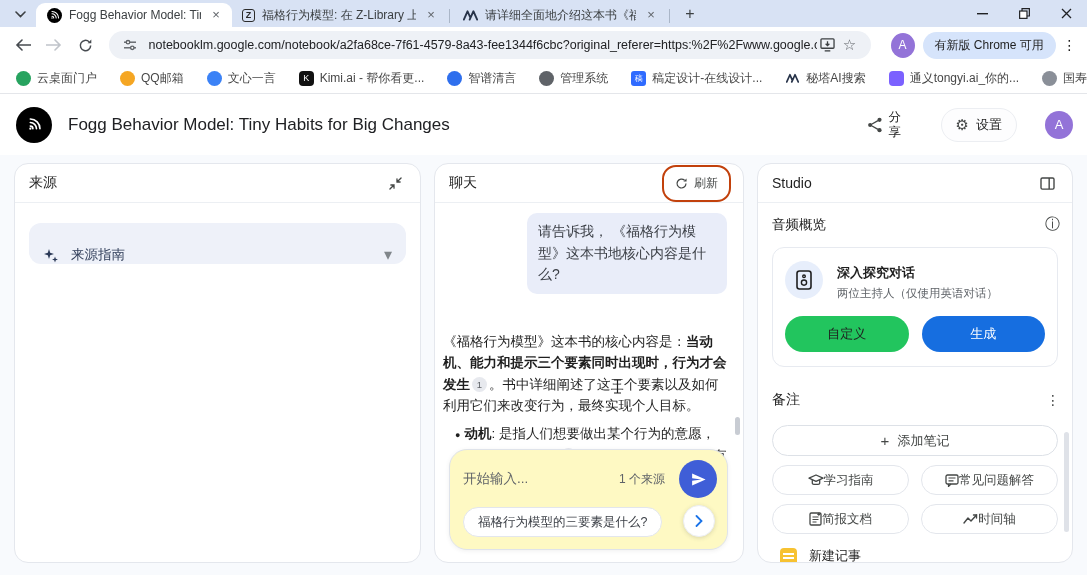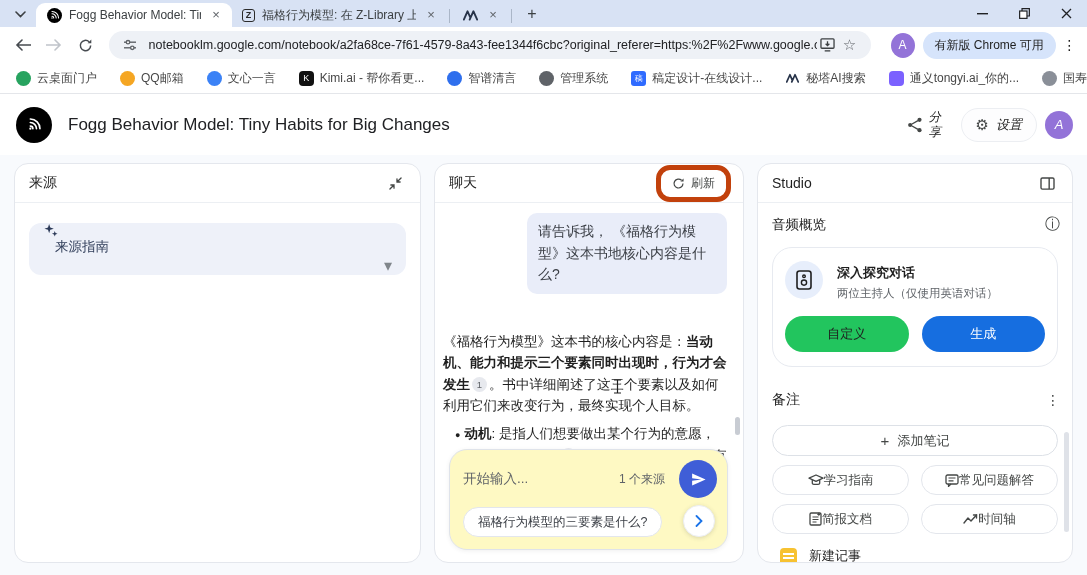--- a/index.html
+++ b/index.html
@@ -39,42 +39,42 @@
   .i-cloud{background:#27a35f;} .i-qq{background:#f5a623;} .i-wenxin{background:#3b82f6;}
   .i-kimi{background:#111;border-radius:4px;font-size:9px;} .i-zhipu{background:#2f6fed;}
   .i-admin{background:#5f6368;} .i-gaoding{background:#2f6bff;border-radius:3px;font-size:8px;}
   .i-metaso{background:transparent;} .i-tongyi{background:#7b61ff;border-radius:4px;} .i-guoshou{background:#8a8f98;}
   .bm-divider { width:1px; height:16px; background:#dadce0; }
 
   
   .app-header { position:absolute; left:0; top:94px; width:1087px; height:61px; background:#fff; display:flex; align-items:center; padding:0 14px; }
   .nblm-logo { width:36px; height:36px; border-radius:50%; background:#000; display:flex; align-items:center; justify-content:center; flex:0 0 auto; margin-left:2px; }
   .app-title { font-size:17px; color:#202124; margin-left:16px; }
-  .hdr-right { margin-left:auto; display:flex; align-items:center; gap:8px;font-style:italic; }
+  .hdr-right { margin-left:auto; display:flex; align-items:center; gap:28px; }
   .share-btn { display:flex; align-items:center; gap:6px; padding:4px 10px; border-radius:16px; cursor:pointer; color:#444746; }
   .share-label { width:14px; font-size:12.5px; line-height:1.2; word-break:break-all; color:#1f1f1f; }
   .settings-btn { display:flex; align-items:center; gap:7px; height:34px; padding:0 14px; border:1px solid #eceef2; border-radius:17px; font-size:13px; color:#1f1f1f; cursor:pointer; background:#fdfdfe; }
   .gear-glyph { font-size:15px; color:#444746; }
   .hdr-avatar { width:28px; height:28px; border-radius:50%; background:#9373d8; color:#fff; font-size:13px; display:flex; align-items:center; justify-content:center; cursor:pointer; }
 
   
   .main { position:absolute; left:0; top:155px; width:1087px; height:420px; background:#f8fafd; }
   .panel { position:absolute; top:8px; background:#fff; border:1px solid #e4e7ed; border-radius:14px; overflow:hidden; height:400px; }
   .panel-hd { height:39px; display:flex; align-items:center; padding:0 12px 0 14px; border-bottom:1px solid #eceff3; }
   .panel-title { font-size:14px; color:#1f1f1f; }
   .hd-sp { margin-left:auto; }
   .icon-btn { width:26px; height:26px; display:flex; align-items:center; justify-content:center; border-radius:50%; cursor:pointer; color:#444746; }
 
   .sources-panel { left:14px; width:407px; }
-  .guide-card { margin:20px 14px 0 14px; height:52px; background:#eef1f9; border-radius:12px; display:flex; align-items:flex-start; padding:0 14px; cursor:pointer;flex-direction:column; }
+  .guide-card { margin:20px 14px 0 14px; height:41px; background:#eef1f9; border-radius:12px; display:flex; align-items:flex-end; padding:0 14px; cursor:pointer; }
   .guide-label { font-size:13.5px; color:#33405c; margin-left:12px; }
   .guide-chev { margin-left:auto; color:#80868b; }
 
   .chat-panel { left:434px; width:310px; }
-  .refresh-btn { display:flex; align-items:center; gap:6px; height:37px; padding:0 11px; border:5px solid #c2410c; border-radius:14px; font-size:12px; color:#444746; cursor:pointer; background:#fff; }
+  .refresh-btn { display:flex; align-items:center; gap:6px; height:37px; padding:0 11px; border:2px solid #c2410c; border-radius:14px; font-size:12px; color:#444746; cursor:pointer; background:#fff; }
   .chat-body { position:relative; height:360px; overflow:hidden; }
   .user-bubble { margin:10px 16px 0 auto; width:200px; background:#e9edf9; border-radius:10px; padding:8px 11px; font-size:14px; line-height:1.55; color:#3b3f46; }
   .ai-block { margin:37px 15px 0 8px; font-size:13.5px; line-height:1.58; color:#1f1f1f; }
   .ai-block b { font-weight:bold; }
   .cite { display:inline-flex; align-items:center; justify-content:center; width:15px; height:15px; border-radius:50%; background:#e7e9ee; color:#5f6368; font-size:9.5px; vertical-align:1px; margin:0 2px; cursor:pointer; }
   .ai-bullet { display:flex; margin:7px 15px 0 20px; font-size:13.5px; line-height:1.58; color:#1f1f1f; }
   .bullet-dot { font-size:9px; margin:5px 4px 0 0; color:#1f1f1f; }
   .chat-scroll-thumb { position:absolute; right:3px; top:214px; width:5px; height:18px; border-radius:3px; background:#c8ccd3; }
   .ibeam { position:absolute; left:178px; top:176px; color:#1f1f1f; }
 
@@ -84,21 +84,21 @@
   .src-count { font-size:12px; color:#5f6368; margin-right:14px; white-space:nowrap; }
   .send-btn { width:38px; height:38px; border-radius:50%; background:#3f5ed7; display:flex; align-items:center; justify-content:center; cursor:pointer; flex:0 0 auto; }
   .chip-row { position:relative; display:flex; align-items:center; margin-top:7px; height:32px; }
   .suggestion-chip { height:30px; display:flex; align-items:center; padding:0 14px; border:1px solid #e3e6ec; border-radius:16px; font-size:12.5px; color:#3b3f46; background:#fff; cursor:pointer; white-space:nowrap; }
   .chip-next { position:absolute; right:2px; top:-1px; width:32px; height:32px; border-radius:50%; background:#fff; border:1px solid #eceef2; box-shadow:0 1px 4px rgba(60,64,67,.18); display:flex; align-items:center; justify-content:center; color:#1a73e8; font-size:14px; cursor:pointer; }
 
   .studio-panel { left:757px; width:316px; }
   .sec-row { display:flex; align-items:center; padding:12px 12px 10px 14px; }
   .sec-title { font-size:13.5px; color:#1f1f1f; }
   .info-glyph { font-size:15px; color:#444746; }
-  .audio-card { margin:3px 14px 0 14px; border:1px solid #e7eaf0; border-radius:20px; padding:13px 12px 14px 12px; }
+  .audio-card { margin:3px 14px 0 14px; border:1px solid #e7eaf0; border-radius:12px; padding:13px 12px 14px 12px; }
   .audio-top { display:flex; align-items:flex-start; gap:14px; }
   .speaker-circle { width:38px; height:38px; border-radius:50%; background:#e7eefb; display:flex; align-items:center; justify-content:center; flex:0 0 auto; }
   .audio-title { font-size:13px; color:#1f1f1f; font-weight:bold; padding-top:3px; }
   .audio-sub { font-size:11.5px; color:#5f6368; margin-top:4px; }
   .audio-btns { display:flex; gap:13px; margin-top:15px; }
   .btn-customize { flex:1; height:36px; border-radius:18px; background:#22c55e; display:flex; align-items:center; justify-content:center; font-size:13px; color:#1f1f1f; cursor:pointer; }
   .btn-generate { flex:1; height:36px; border-radius:18px; background:#166ee0; display:flex; align-items:center; justify-content:center; font-size:13px; color:#fff; cursor:pointer; }
   .notes-row { display:flex; align-items:center; padding:24px 12px 0 14px; }
   .notes-title { font-size:14px; color:#1f1f1f; }
   .kebab-sm { font-size:14px; color:#444746; cursor:pointer; }
@@ -147,20 +147,21 @@
       <span class="tab-close">×</span>
     </div>
     <span class="tab-sep"></span>
 
     <div class="tab">
       <span class="favicon">
         <svg width="15" height="12" viewBox="0 0 18 13">
             <path d="M1 12L5.5 2l3 7M8 12L12.5 2 17 12" fill="none" stroke="#273349" stroke-width="2.2" stroke-linecap="round" stroke-linejoin="round"></path>
           </svg>
       </span>
+      <span class="tab-title">请详细全面地介绍这本书《福</span>
       <span class="tab-close">×</span>
     </div>
     <span class="tab-sep"></span>
 
     <div class="newtab-btn">+</div>
 
     <div class="win-controls">
       <div class="win-btn">
         <svg width="11" height="2" viewBox="0 0 11 2">
             <rect width="11" height="1.4" fill="#202124"></rect>

